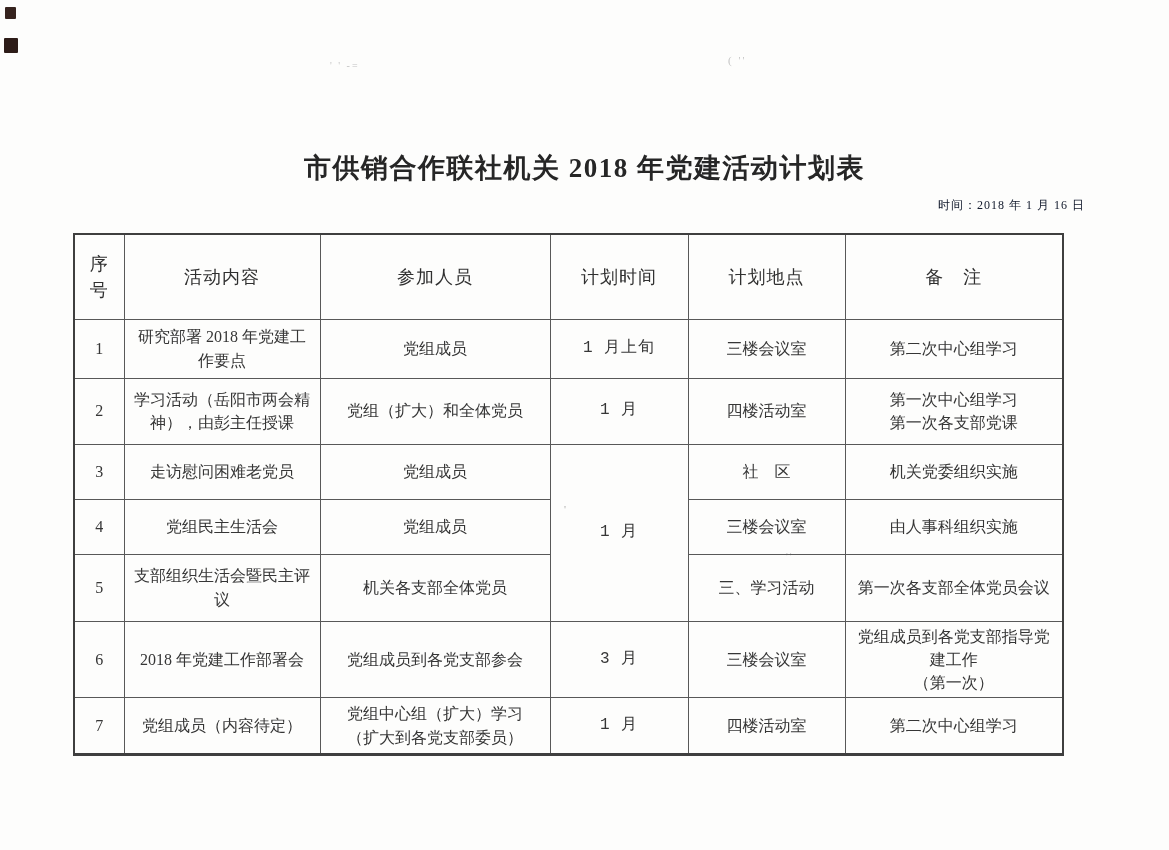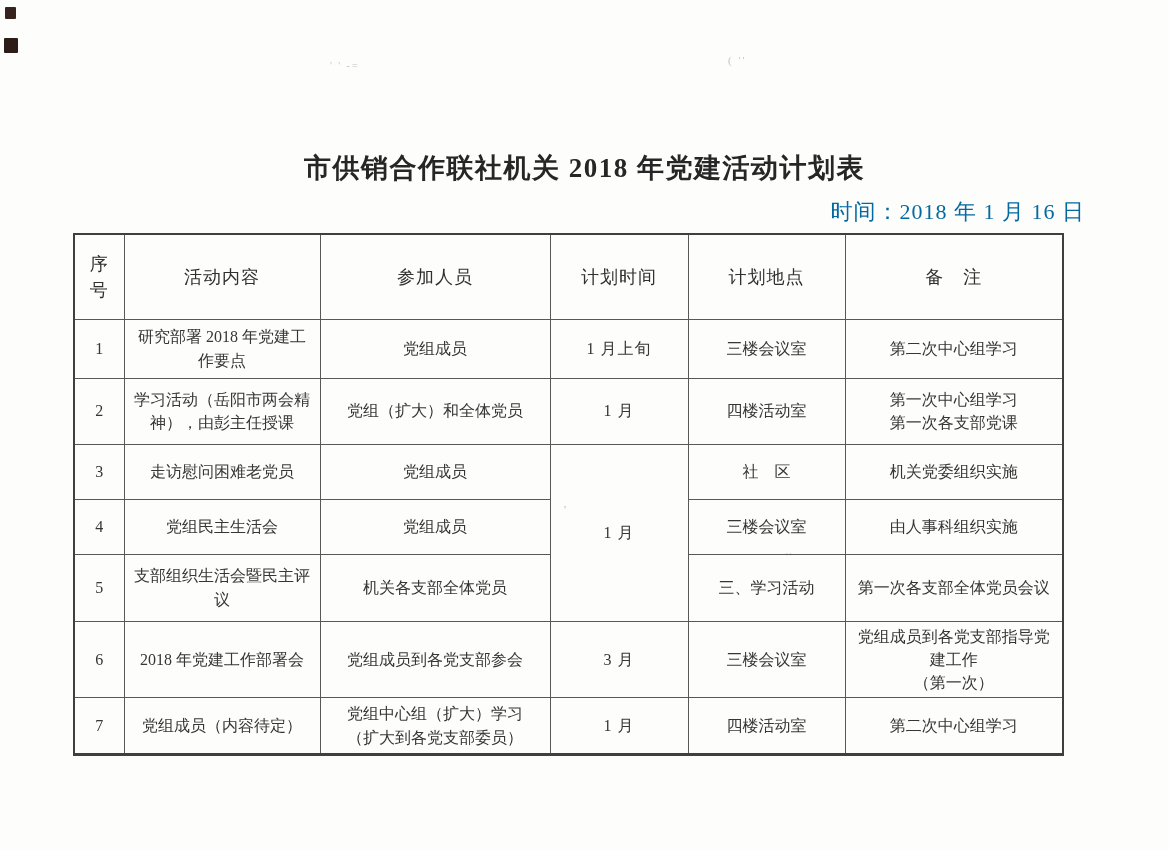--- a/index.html
+++ b/index.html
@@ -18,23 +18,23 @@
     font-size:27px;
     font-weight:bold;
     letter-spacing:1.5px;
     color:#262626;
     white-space:pre;
     margin-top:9px;
   }
   .doc-date {
     position:absolute;
     top:197px; right:84px;
-    font-size:22px;
+    font-size:12px;
     letter-spacing:1px;
-    color:#0369a1;
+    color:#0f172a;
   }
   table.plan-table {
     position:absolute;
     left:73px; top:233px;
     width:989px;
     border-collapse:collapse;
     table-layout:fixed;
     border:2px solid #3f3f3f;
     border-bottom-width:3px;
   }
@@ -58,21 +58,21 @@
   }
   tr.hdr    { height:85px; }
   tr.r1     { height:59px; }
   tr.r2     { height:66px; }
   tr.r3     { height:55px; }
   tr.r4     { height:55px; }
   tr.r5     { height:67px; }
   tr.r6     { height:68px; }
   tr.r7     { height:57px; }
   .cell-no { font-size:15px; color:#3d3d3d; }
-  .cell-time { letter-spacing:1px; }
+  .cell-time { letter-spacing:1px;font-family:Liberation Mono, monospace; }
   
   .artifact-sq1 {
     position:absolute; left:5px; top:7px;
     width:11px; height:12px;
     background:#36231e;
     border-radius:1px;
   }
   .artifact-sq2 {
     position:absolute; left:4px; top:38px;
     width:14px; height:15px;

